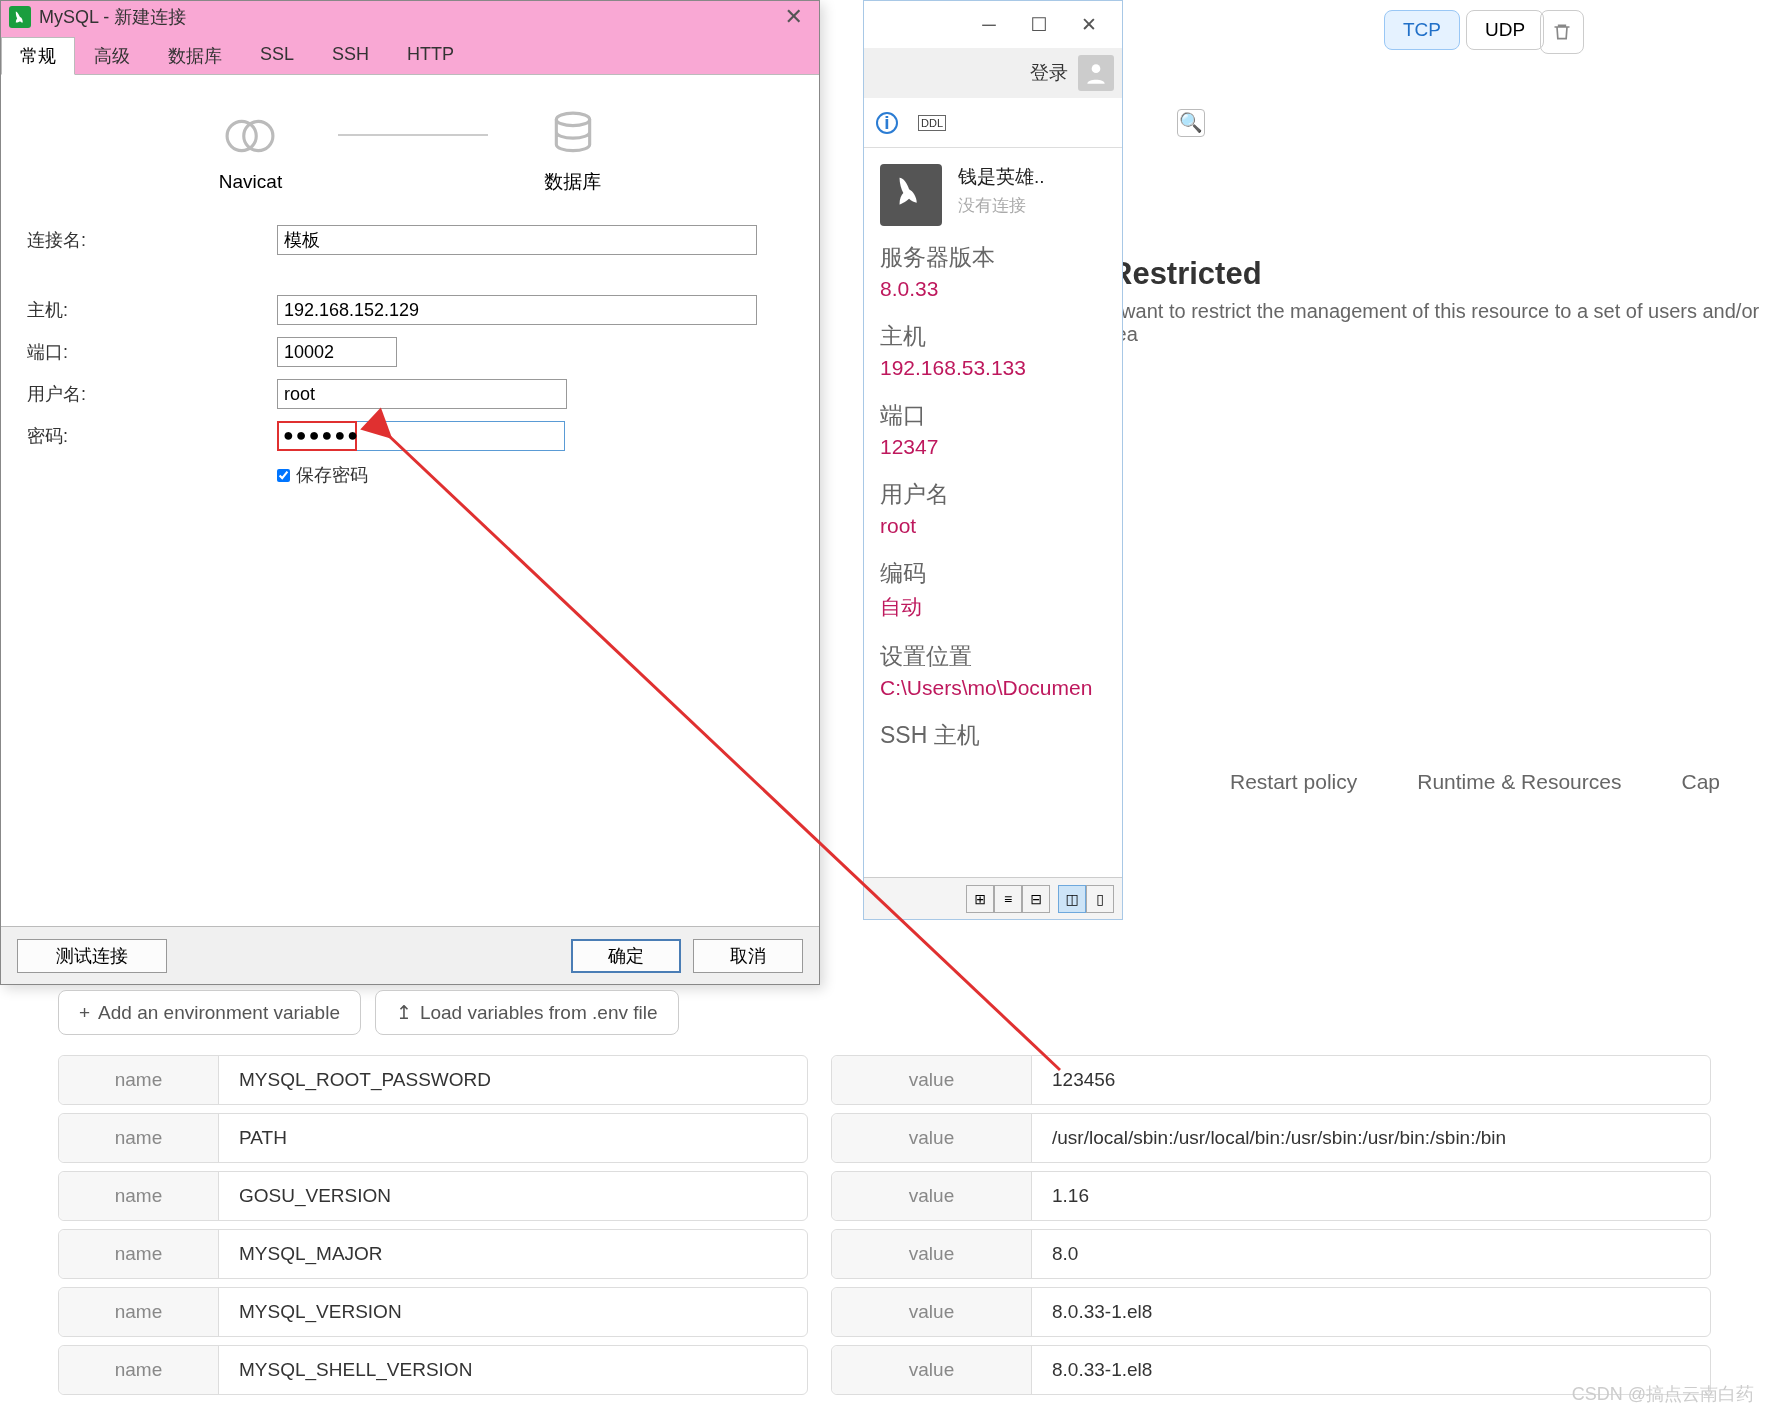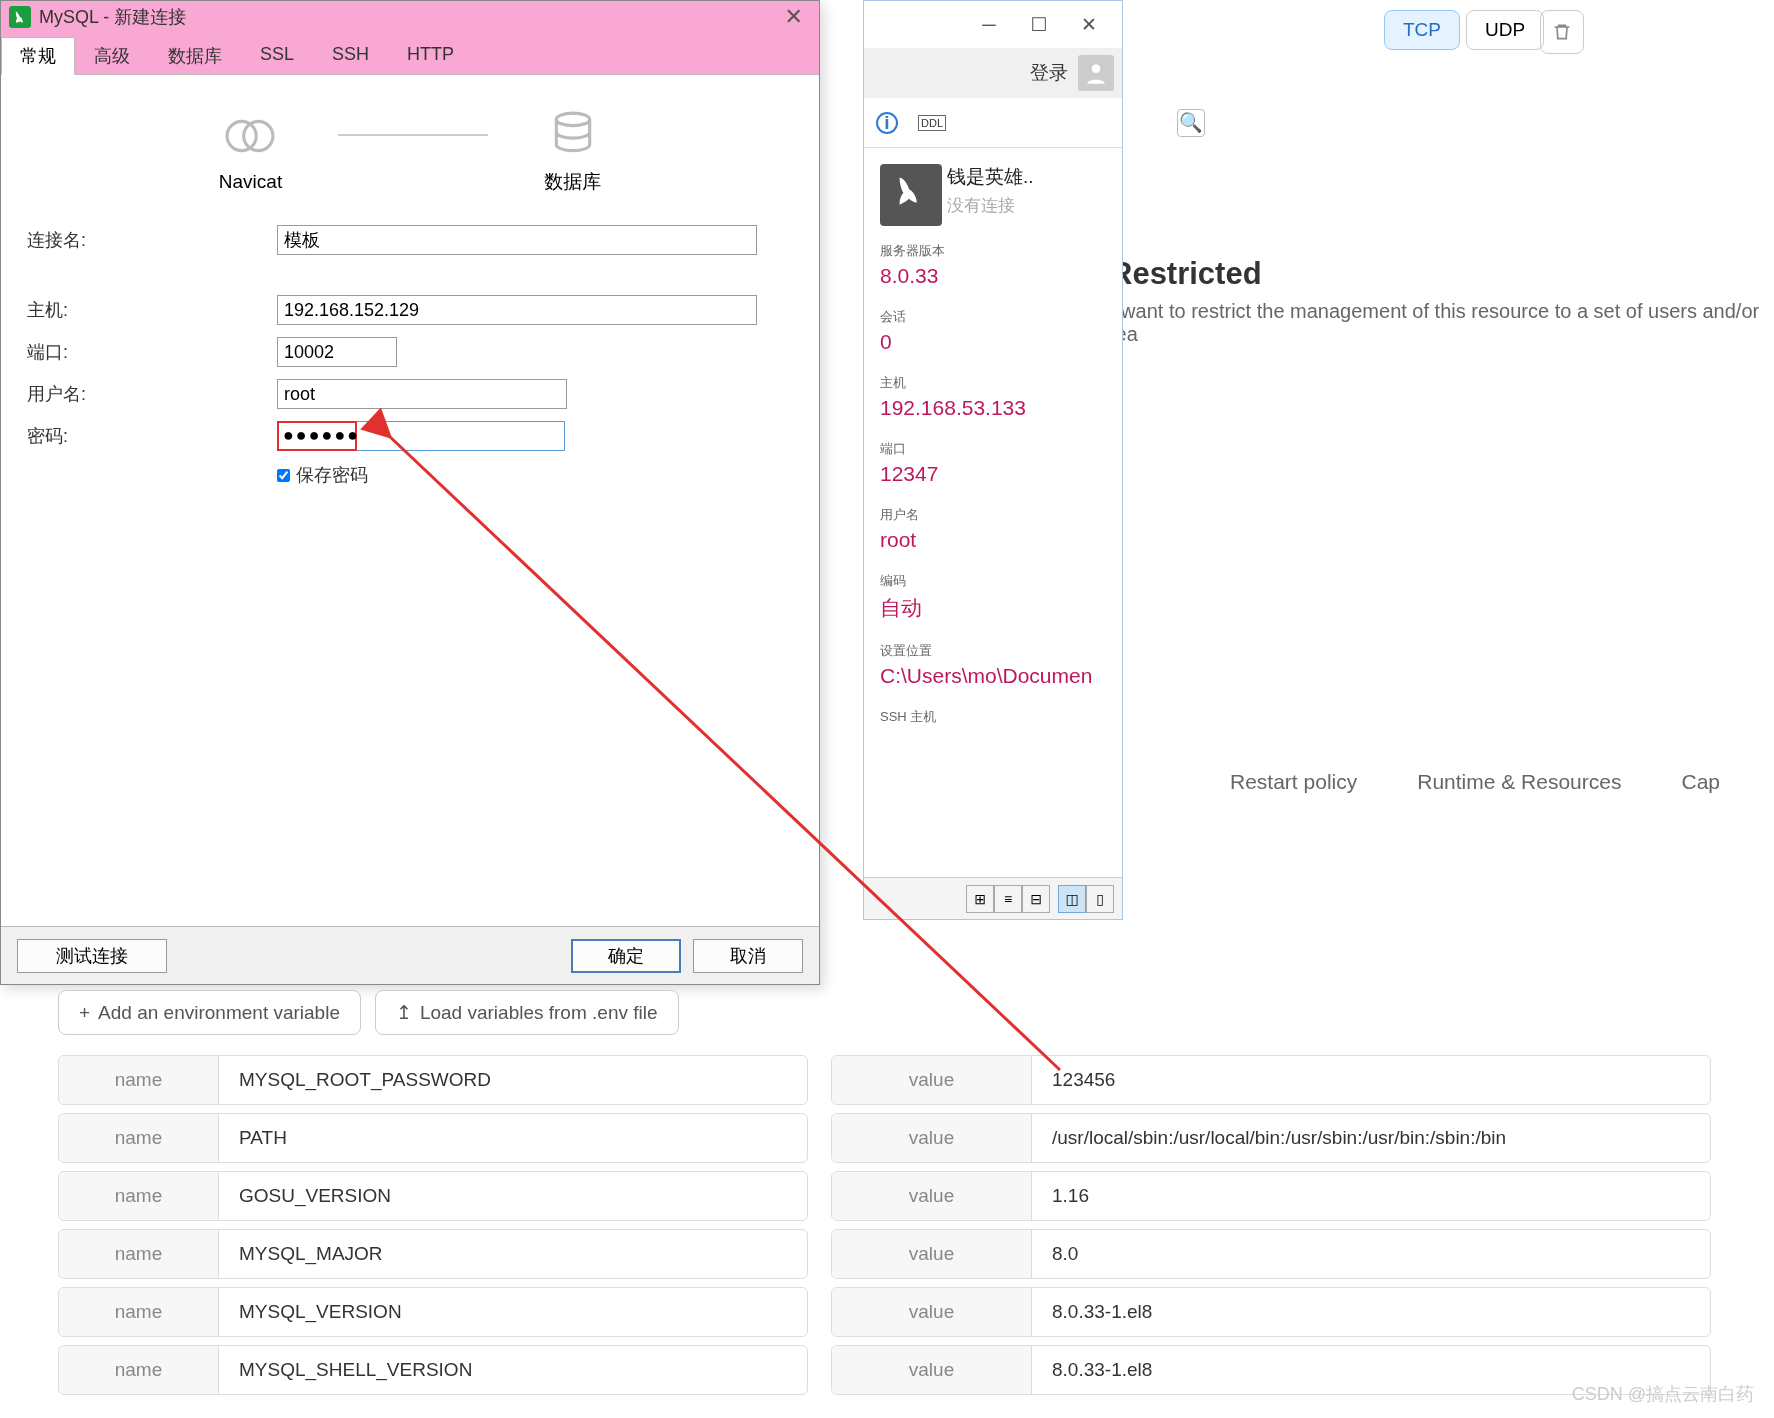--- a/index.html
+++ b/index.html
@@ -13,27 +13,27 @@
 .restricted p{font-size:20px;color:#666;margin-top:8px;font-family:Arial}
 .docker-tabs{position:absolute;left:1230px;top:770px;display:flex;gap:60px;font-size:21px;color:#666;font-family:Arial}
 .navicat-main{position:absolute;left:863px;top:0;width:260px;height:920px;border:1px solid #a8c8e6;background:#fff}
 .nm-titlebar{height:47px;display:flex;justify-content:flex-end;align-items:center;padding:0 8px}
 .nm-btn{width:50px;height:35px;display:flex;align-items:center;justify-content:center;color:#555}
 .nm-login{height:50px;background:#f0f0f0;display:flex;align-items:center;justify-content:flex-end;padding-right:8px;gap:10px;color:#333}
 .nm-avatar{width:36px;height:36px;background:#ccc;border-radius:3px;display:flex;align-items:center;justify-content:center}
 .nm-toolbar{height:50px;border-bottom:1px solid #ddd;display:flex;align-items:center;padding:0 12px;gap:20px;color:#2b7cd3}
 .nm-search{flex:1;display:flex;justify-content:flex-end}
 .nm-search-ico{width:28px;height:28px;border:1px solid #bbb;border-radius:4px;display:flex;align-items:center;justify-content:center;color:#888;margin-right:-95px}
-.nm-conn{display:flex;padding:16px;gap:5px}
+.nm-conn{display:flex;padding:16px;gap:16px}
 .nm-conn-ico{width:62px;height:62px;background:#555;border-radius:4px;display:flex;align-items:center;justify-content:center}
 .nm-conn-name{font-size:19px;color:#222}
 .nm-conn-stat{font-size:17px;color:#aaa;margin-top:4px}
 .nm-info{padding:0 16px 16px;overflow:hidden}
 .nm-sec{margin-bottom:20px}
-.nm-sec-l{font-size:13px;color:#666;margin-bottom:4px}
+.nm-sec-l{font-size:23px;color:#666;margin-bottom:4px}
 .nm-sec-v{font-size:21px;color:#be185d}
 .nm-footer{position:absolute;bottom:0;left:0;right:0;height:42px;background:#f4f4f4;border-top:1px solid #ccc;display:flex;align-items:center;justify-content:flex-end;padding:0 8px;gap:0}
 .nm-view{width:28px;height:28px;border:1px solid #aaa;display:flex;align-items:center;justify-content:center;font-size:14px}
 .nm-view.sel{background:#cde4f7;border-color:#6ea8dc}
 .dialog{position:absolute;left:0;top:0;width:820px;height:985px;background:#f9a8d4;border:1px solid #888;box-shadow:4px 4px 12px rgba(0,0,0,.15)}
 .dlg-title{height:32px;display:flex;align-items:center;padding:0 8px;font-size:18px;color:#333}
 .dlg-ico{width:22px;height:22px;background:#1a9e3e;border-radius:3px;margin-right:8px;display:flex;align-items:center;justify-content:center}
 .dlg-close{margin-left:auto;font-size:22px;color:#555;cursor:pointer;padding:0 8px}
 .dlg-tabs{display:flex;border-bottom:1px solid #bbb;margin-top:4px}
 .dlg-tab{padding:6px 18px;font-size:18px;color:#333;border:1px solid transparent;border-bottom:none;cursor:pointer}
@@ -123,24 +123,20 @@
       <div class="nm-conn-name">钱是英雄..</div>
       <div class="nm-conn-stat">没有连接</div>
     </div>
   </div>
   <div class="nm-info">
     <div class="nm-sec">
         <div class="nm-sec-l">服务器版本</div>
         <div class="nm-sec-v">8.0.33</div>
       </div>
     <div class="nm-sec">
-        <div class="nm-sec-l">会话</div>
-        <div class="nm-sec-v">0</div>
-      </div>
-    <div class="nm-sec">
         <div class="nm-sec-l">主机</div>
         <div class="nm-sec-v">192.168.53.133</div>
       </div>
     <div class="nm-sec">
         <div class="nm-sec-l">端口</div>
         <div class="nm-sec-v">12347</div>
       </div>
     <div class="nm-sec">
         <div class="nm-sec-l">用户名</div>
         <div class="nm-sec-v">root</div>

